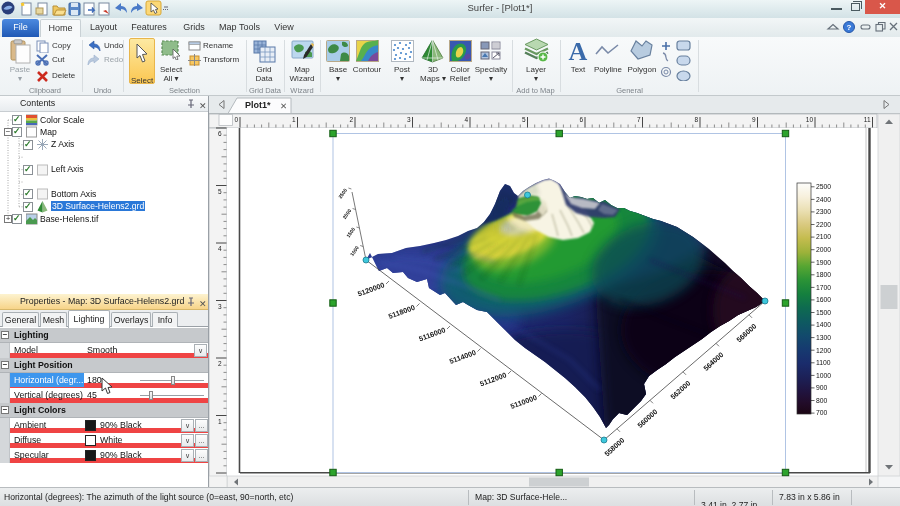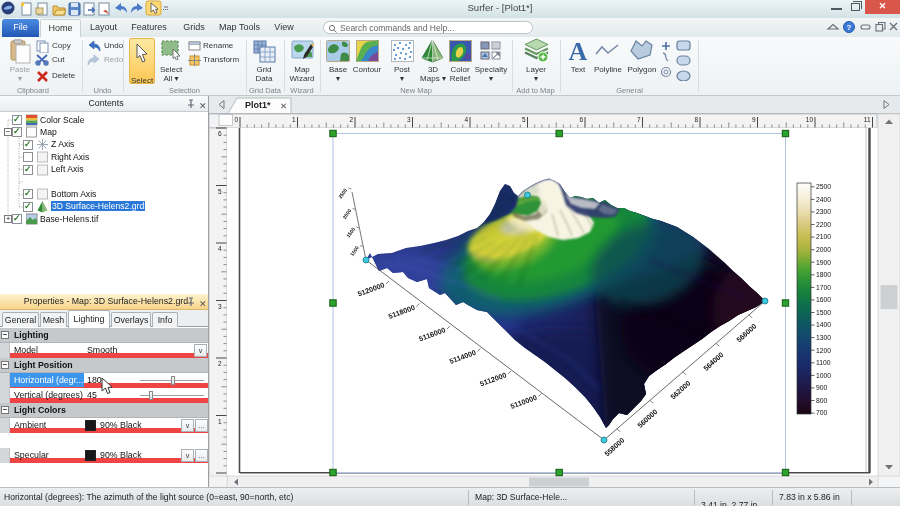--- a/index.html
+++ b/index.html
@@ -29,21 +29,21 @@
 .gsep { position:absolute; top:3px; width:1px; height:52px; background:#d8dde0; }
 .glabel { position:absolute; top:49px; height:10px; font-size:7.5px; color:#7e848a; text-align:center; }
 .bicon { position:absolute; }
 .blab { position:absolute; font-size:8px; color:#333; text-align:center; }
 .blab2 { position:absolute; font-size:8px; color:#333; }
 .gray { color:#9aa2a8; }
 #selectbtn { left:129px; top:1px; width:26px; height:46px; background:linear-gradient(#fde9a2,#fbc752); border:1px solid #e8b64c; border-radius:2px; }
 
 
 #leftpanel { left:0; top:96px; width:209px; height:391px; background:#fff; border-right:1px solid #9aa0a6; }
-.phead { position:absolute; left:0; width:208px; height:16px; font-size:8.8px; color:#222; line-height:15px; padding-left:4px;text-align:center; }
+.phead { position:absolute; left:0; width:208px; height:16px; font-size:8.8px; color:#222; line-height:15px; padding-left:20px; }
 #chead { top:0; background:linear-gradient(#fafbfc,#e8ecef); border-bottom:1px solid #c8cdd1;}
 #ptshead { top:198px; background:linear-gradient(#fdf3d0,#f7d489); border-bottom:1px solid #d8b86a;}
 .pin { position:absolute; top:3px; font-size:9px; color:#555; }
 .treerow { position:absolute; left:0; width:208px; height:12.4px; font-size:8.6px; color:#111; }
 .cb { position:absolute; width:10px; height:10px; border:1px solid #8a9096; background:#fff; top:1px; }
 .chk { position:absolute; top:-2px; left:0px; font-size:9px; color:#2a7a2a; font-weight:bold;}
 .ticon { position:absolute; top:0px; width:12px; height:12px; }
 .tlab { position:absolute; top:0.5px; font-size:8.6px; white-space:nowrap; }
 
 #ptabs { position:absolute; left:0; top:214px; width:208px; height:17px; background:#eceef0; border-bottom:1px solid #9aa0a6;}
@@ -113,26 +113,20 @@
   </div>
 
   <div id="tabrow" class="abs">
     <div id="filetab" class="abs">File</div>
     <div id="hometab" class="rtab abs">Home</div>
     <div class="rtab abs" style="left:84px;width:39px;">Layout</div>
     <div class="rtab abs" style="left:126px;width:46px;">Features</div>
     <div class="rtab abs" style="left:176px;width:36px;">Grids</div>
     <div class="rtab abs" style="left:216px;width:47px;">Map Tools</div>
     <div class="rtab abs" style="left:266px;width:36px;">View</div>
-    <div id="searchbox" class="abs">Search commands and Help...
-      <svg width="10" height="10">
-          <circle cx="4" cy="4" r="2.6" fill="none" stroke="#777" stroke-width="1"></circle>
-          <line x1="6" y1="6" x2="8.5" y2="8.5" stroke="#777" stroke-width="1"></line>
-        </svg>
-    </div>
     <svg class="abs" style="left:824px;top:2px" width="76" height="14">
       <path d="M4 9 L9 4.5 L14 9 Z" fill="none" stroke="#66707a" stroke-width="1.2"></path>
       <circle cx="25" cy="7" r="5.5" fill="#3a7ad8" stroke="#2858a8"></circle>
         <text x="25" y="10" font-size="8" fill="#fff" text-anchor="middle" font-weight="bold">?</text>
       <rect x="37" y="5" width="9" height="4" rx="2" fill="none" stroke="#66707a" stroke-width="1.1"></rect>
       <g stroke="#66707a" stroke-width="1.1" fill="none">
           <rect x="52" y="4.5" width="6.5" height="6.5"></rect>
           <path d="M54.5 4.5 V2.5 H61 V9 H58.5"></path>
         </g>
       <path d="M66 3 L73 10 M73 3 L66 10" stroke="#66707a" stroke-width="1.3"></path>
@@ -143,26 +137,25 @@
 
     <div class="gsep" style="left:82px"></div>
     <div class="gsep" style="left:123px"></div>
     <div class="gsep" style="left:246px"></div>
     <div class="gsep" style="left:284px"></div>
     <div class="gsep" style="left:320px"></div>
     <div class="gsep" style="left:512px"></div>
     <div class="gsep" style="left:560px"></div>
     <div class="gsep" style="left:698px"></div>
 
-    <div class="glabel" style="left:0;width:66px;">Clipboard</div>
+    <div class="glabel" style="left:12px;width:66px;">Clipboard</div>
     <div class="glabel" style="left:84px;width:37px;">Undo</div>
     <div class="glabel" style="left:125px;width:119px;">Selection</div>
     <div class="glabel" style="left:246px;width:38px;">Grid Data</div>
     <div class="glabel" style="left:285px;width:34px;">Wizard</div>
-    <div class="glabel" style="left:322px;width:188px;">New Map</div>
     <div class="glabel" style="left:512px;width:47px;">Add to Map</div>
     <div class="glabel" style="left:562px;width:135px;">General</div>
 
     <svg class="bicon" style="left:8px;top:2px" width="24" height="26">
       <rect x="3" y="2" width="14" height="19" rx="1.5" fill="#d9b98a" stroke="#b09058" stroke-width="1"></rect>
       <rect x="6" y="0.8" width="8" height="4" rx="1" fill="#c8c8c8" stroke="#909090" stroke-width="0.8"></rect>
       <rect x="8" y="6" width="14" height="18" fill="#fdfdfd" stroke="#b0b0b0" stroke-width="1"></rect>
     </svg>
     <div class="blab gray" style="left:6px;top:28px;width:28px;">Paste</div>
     <div class="blab gray" style="left:6px;top:37px;width:28px;">▾</div>
@@ -380,27 +373,20 @@
       <span class="tlab" style="left:40px;">Map</span>
     </div>
     <div class="treerow" style="top:42.8px;">
       <span class="cb" style="left:23px;">
           <span class="chk">✓</span>
         </span>
       <svg class="ticon" style="left:37px;">
           <path d="M5.5 0 V11 M0 5.5 H11 M1.5 1.5 L9.5 9.5 M9.5 1.5 L1.5 9.5" stroke="#9aa8b8" stroke-width="1"></path>
         </svg>
       <span class="tlab" style="left:51px;">Z Axis</span>
-    </div>
-    <div class="treerow" style="top:55.2px;">
-      <span class="cb" style="left:23px;"></span>
-      <svg class="ticon" style="left:37px;">
-          <rect x="0.5" y="1" width="10" height="10" fill="#f4f4f4" stroke="#bbb"></rect>
-        </svg>
-      <span class="tlab" style="left:51px;">Right Axis</span>
     </div>
     <div class="treerow" style="top:67.6px;">
       <span class="cb" style="left:23px;">
           <span class="chk">✓</span>
         </span>
       <svg class="ticon" style="left:37px;">
           <rect x="0.5" y="1" width="10" height="10" fill="#f4f4f4" stroke="#bbb"></rect>
         </svg>
       <span class="tlab" style="left:51px;">Left Axis</span>
     </div>
@@ -480,20 +466,28 @@
     </div>
     <div class="prow psec" style="top:307px;">
         <span class="pminus">−</span>
         <span class="plab">Light Colors</span>
       </div>
     <div class="prow" style="top:322px;">
         <span class="pgut"></span>
         <span class="plab">Ambient</span>
       <span class="swatch" style="background:#181818;"></span>
         <span class="pval" style="left:100px;">90% Black</span>
+      <span class="ddbtn" style="left:181px;">∨</span>
+        <span class="ddbtn" style="left:195px;">...</span>
+    </div>
+    <div class="prow" style="top:337px;">
+        <span class="pgut"></span>
+        <span class="plab">Diffuse</span>
+      <span class="swatch" style="background:#fff;"></span>
+        <span class="pval" style="left:100px;">White</span>
       <span class="ddbtn" style="left:181px;">∨</span>
         <span class="ddbtn" style="left:195px;">...</span>
     </div>
     <div class="prow" style="top:352px;">
         <span class="pgut"></span>
         <span class="plab">Specular</span>
       <span class="swatch" style="background:#181818;"></span>
         <span class="pval" style="left:100px;">90% Black</span>
       <span class="ddbtn" style="left:181px;">∨</span>
         <span class="ddbtn" style="left:195px;">...</span>

